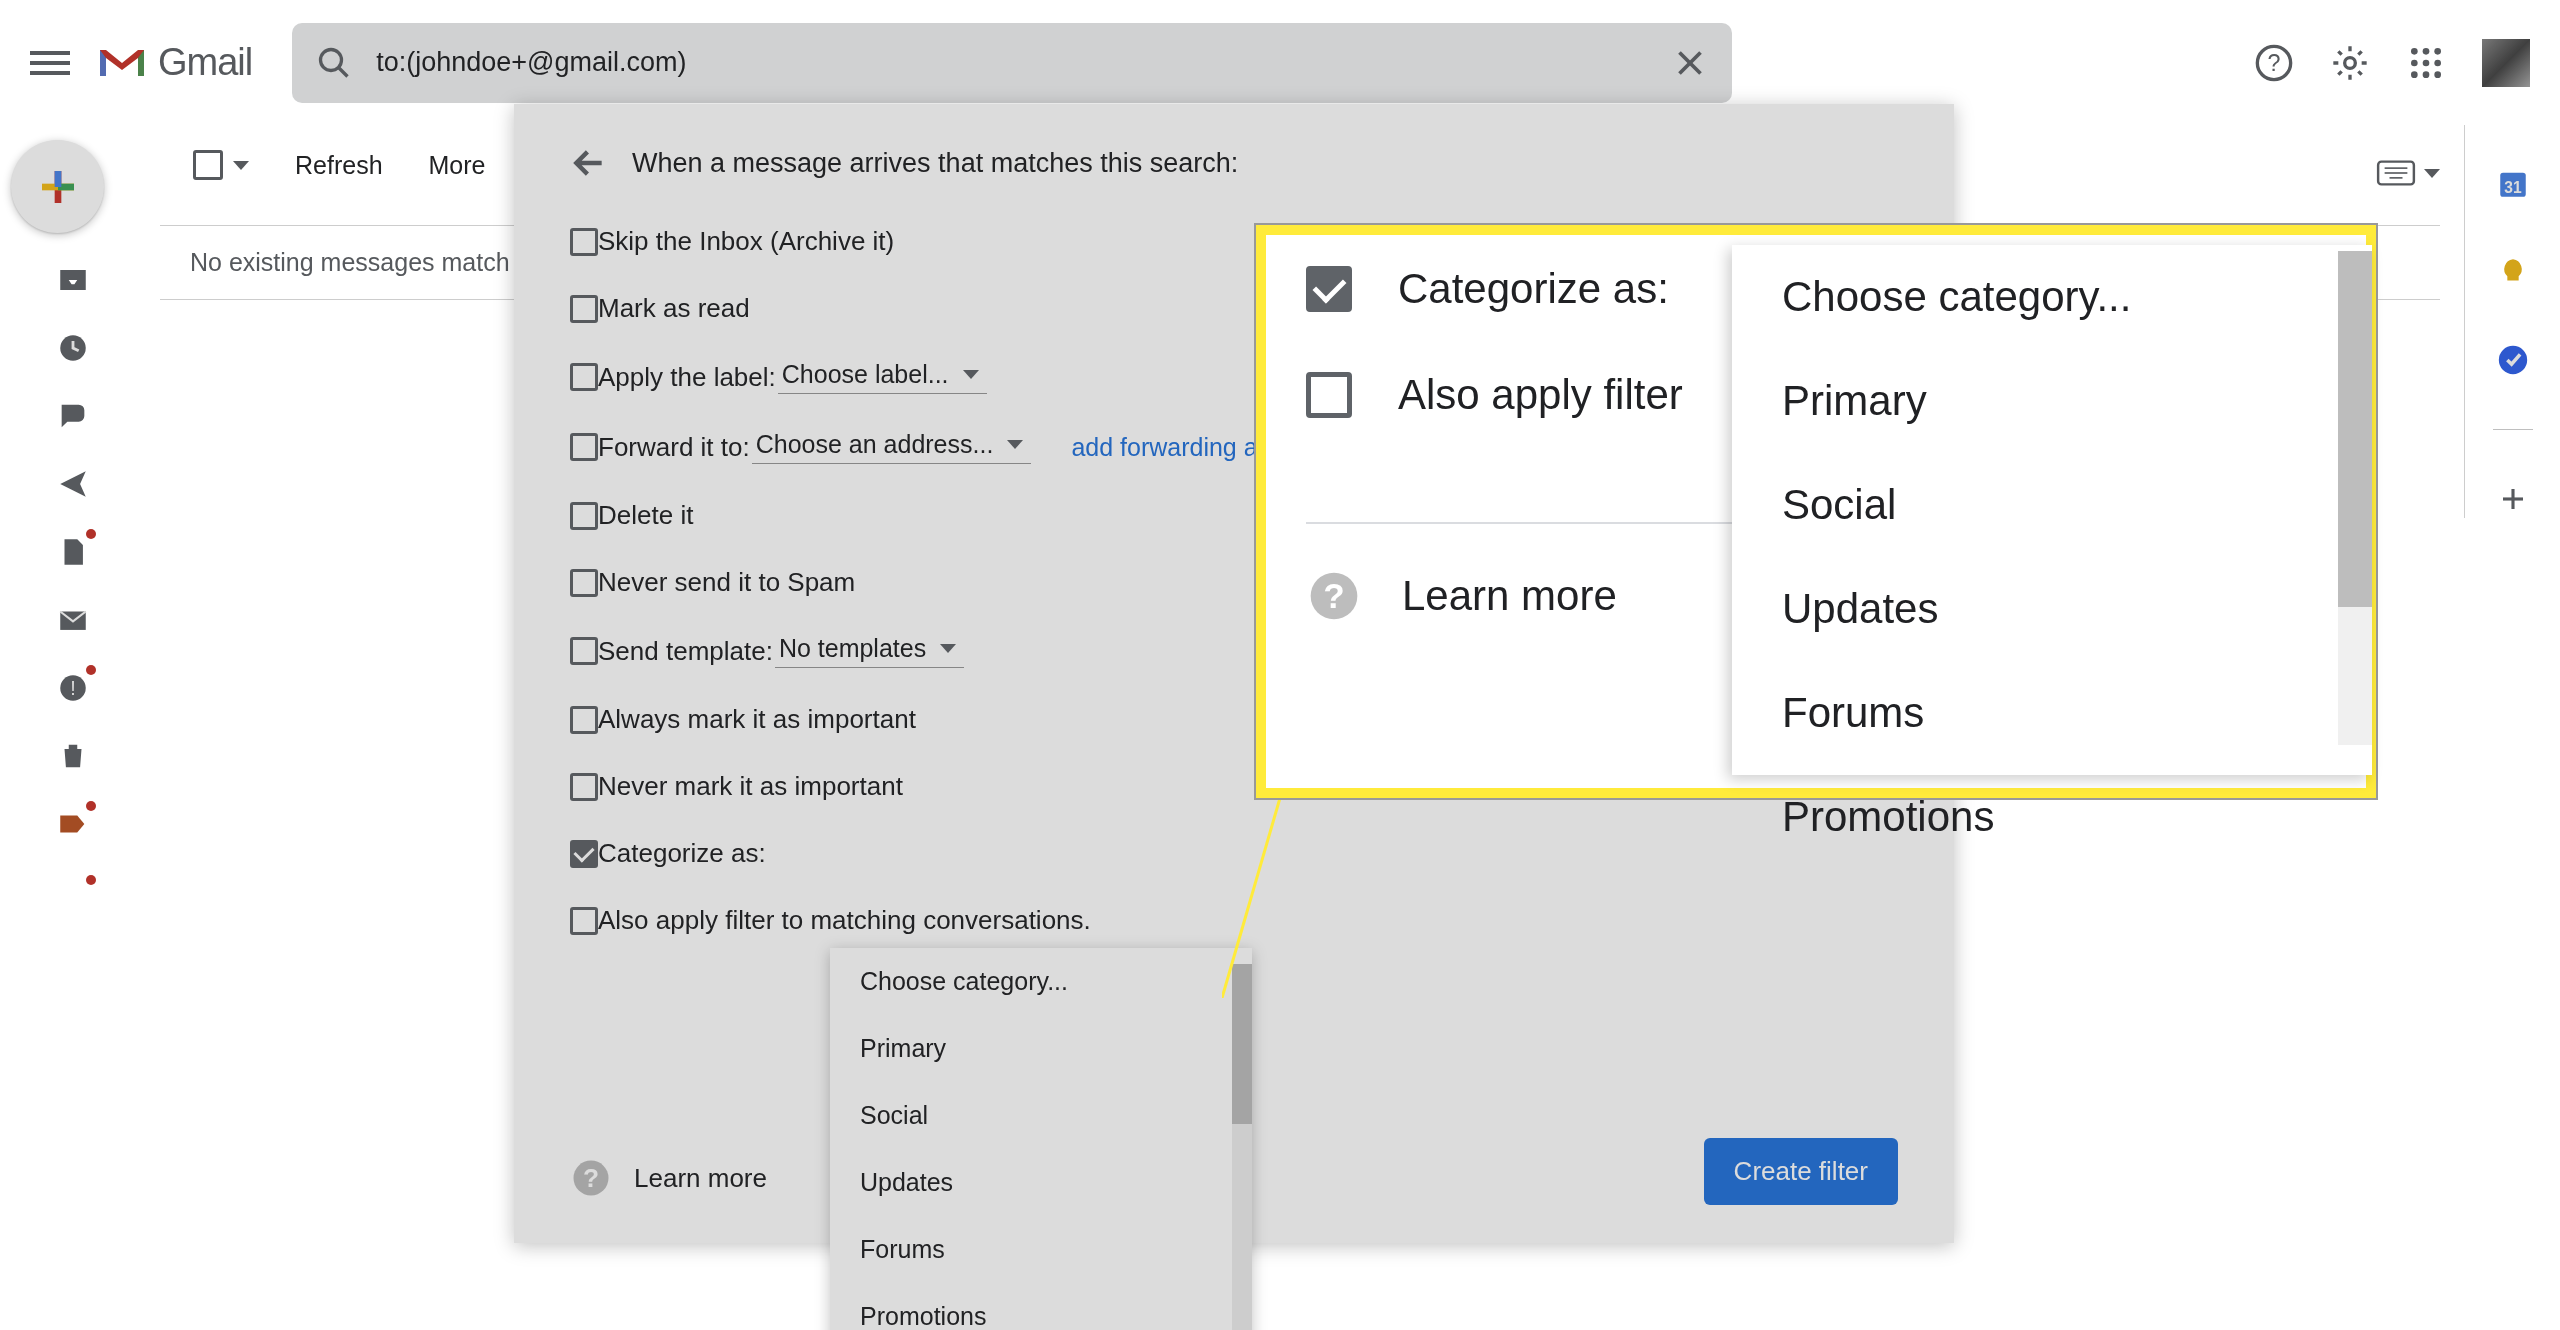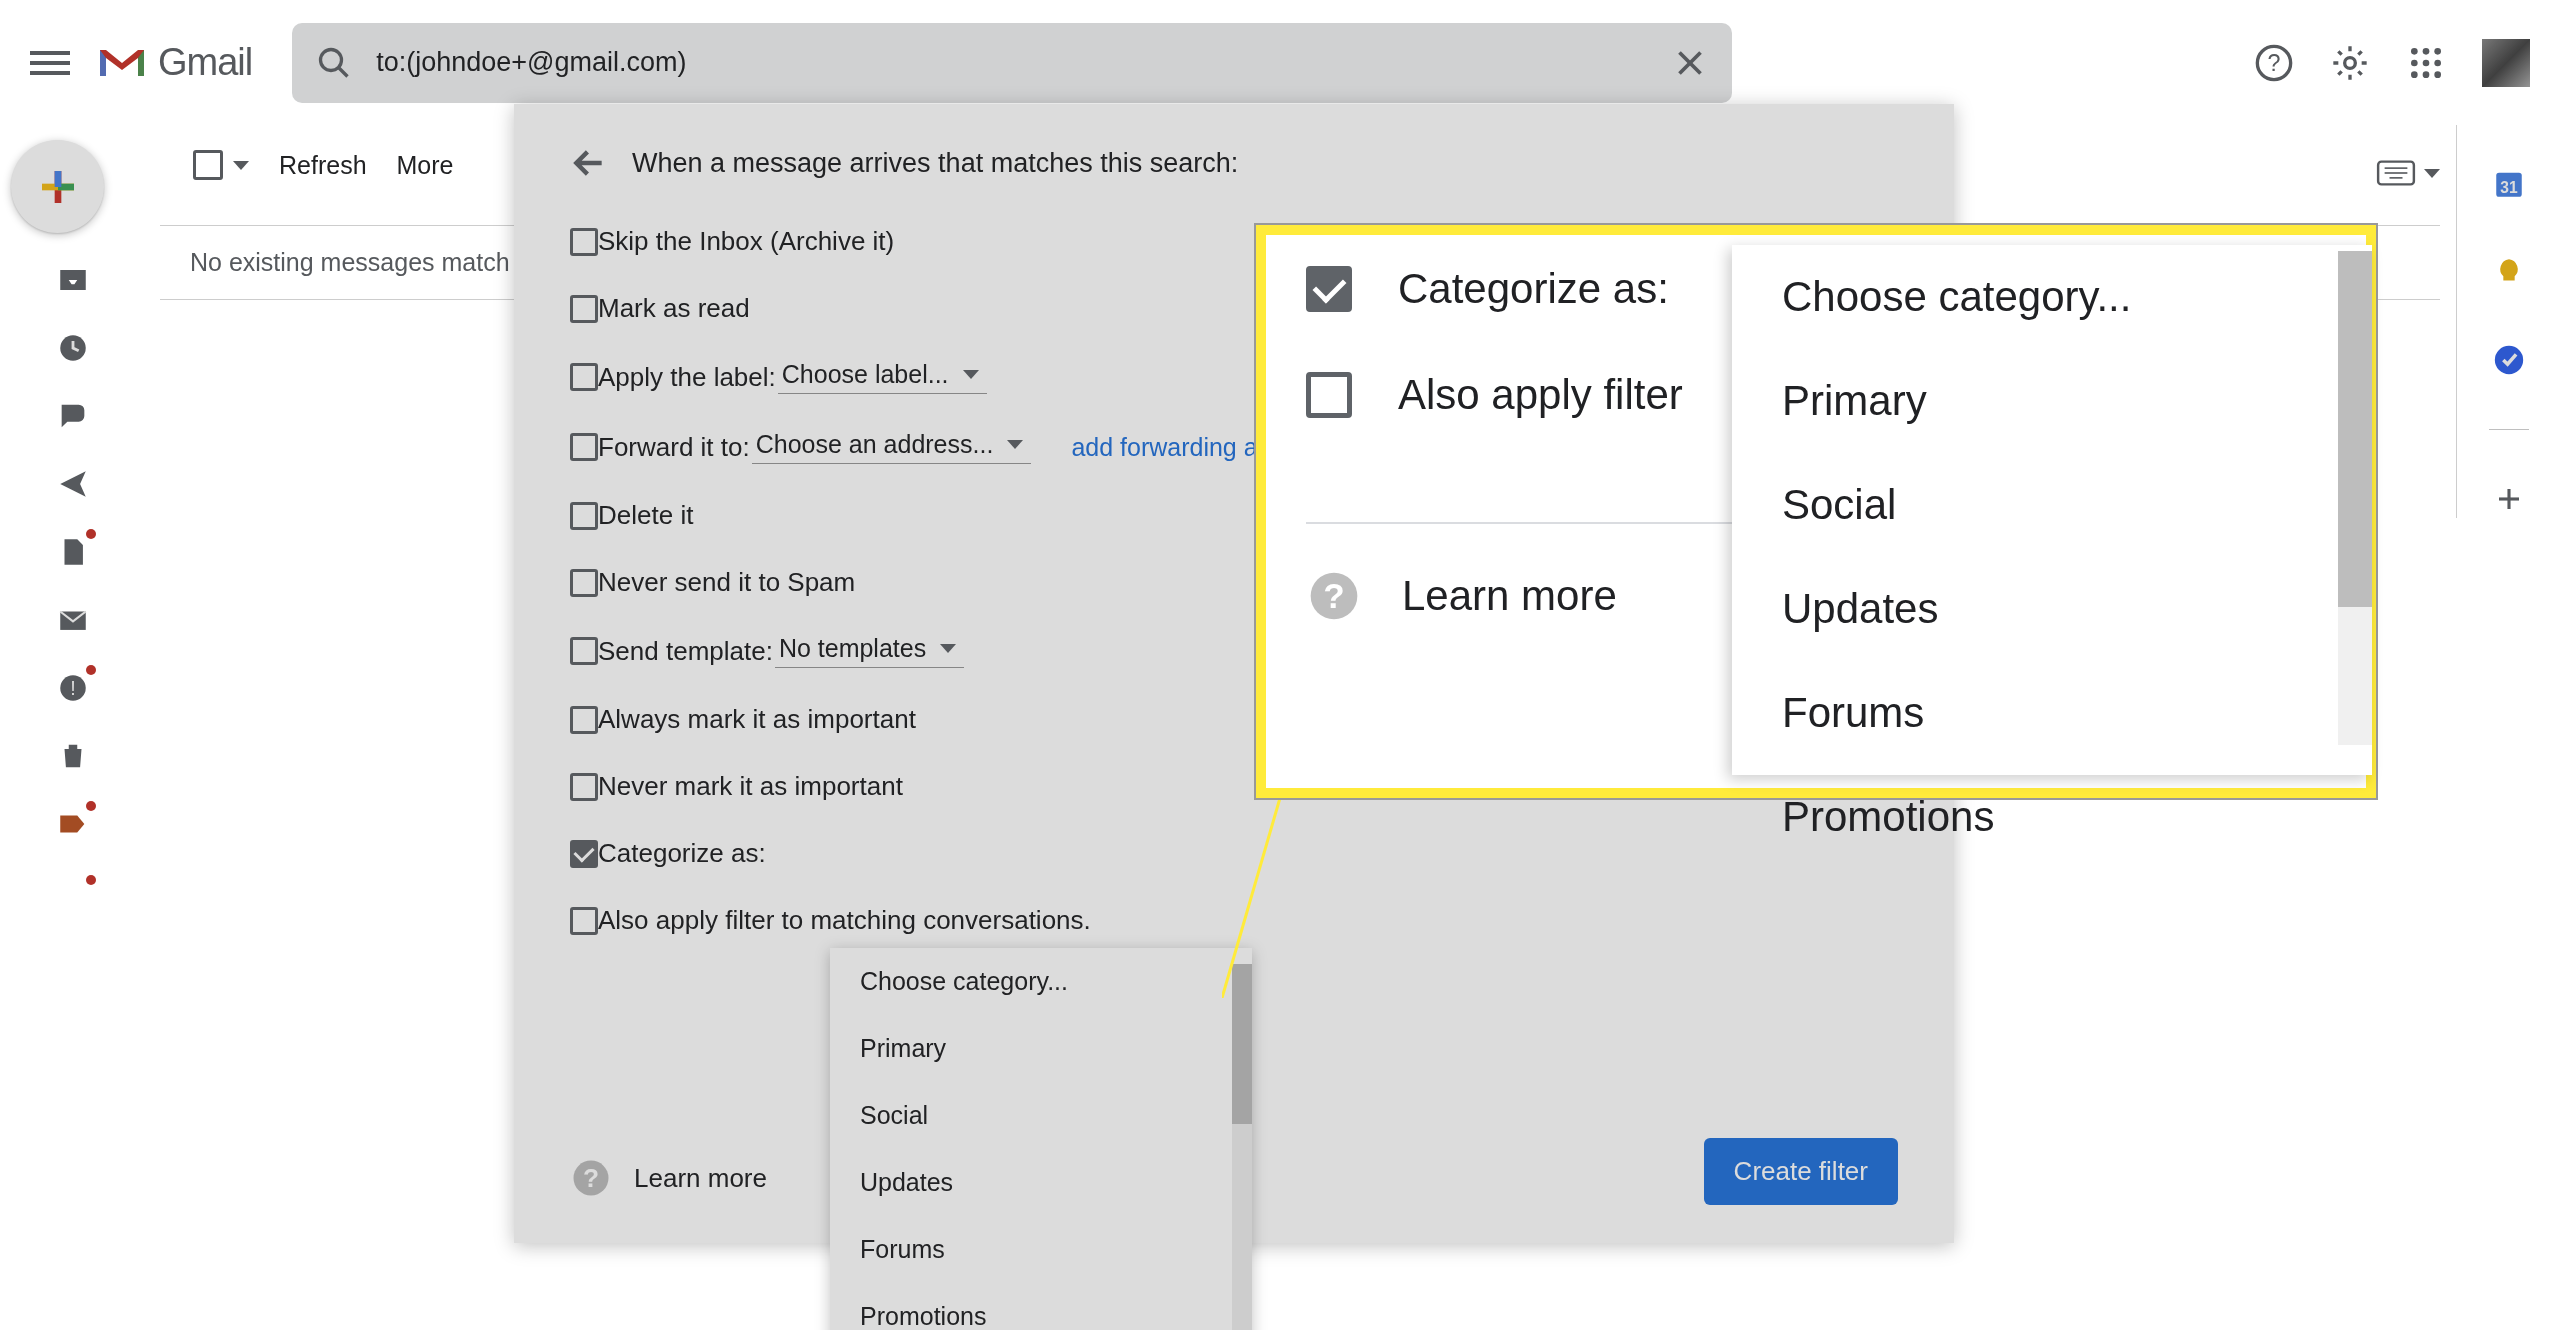--- a/index.html
+++ b/index.html
@@ -24,26 +24,26 @@
 
   
   .left-sidebar { position: absolute; top: 125px; left: 0; width: 130px; display: flex; flex-direction: column; align-items: center; padding-top: 15px;}
   .compose-btn { width: 93px; height: 93px; border-radius: 50%; background: #fff; box-shadow: 0 2px 8px rgba(0,0,0,0.25), 0 1px 2px rgba(0,0,0,0.15); display: flex; align-items: center; justify-content: center; margin-bottom: 30px; margin-left: -15px; cursor:pointer;}
   .sidebar-icons { display: flex; flex-direction: column; gap: 34px; align-items: center; width: 100%; padding-left:15px; }
   .sidebar-icon { width: 34px; height: 34px; position: relative; cursor: pointer;}
   .unread-dot { position:absolute; top:-6px; right:-6px; width:10px; height:10px; background:#d93025; border-radius:50%;}
   .sidebar-icon.active svg path { fill:#c5511b;}
 
   
-  .right-panel { position: absolute; top: 125px; right: 0; width: 104px; border-left: 1px solid #eee; display:flex; flex-direction:column; align-items:center; padding-top: 40px; gap: 50px;}
+  .right-panel { position: absolute; top: 125px; right: 0; width: 96px; border-left: 1px solid #eee; display:flex; flex-direction:column; align-items:center; padding-top: 40px; gap: 50px;}
   .right-icon { width: 38px; height: 38px; display:flex; align-items:center; justify-content:center;}
   .right-divider { width:40px; height:1px; background:#ddd;}
 
   
-  .toolbar { position: absolute; top: 150px; left: 154px; display:flex; align-items:center; gap: 30px; padding-left: 39px;}
+  .toolbar { position: absolute; top: 150px; left: 154px; display:flex; align-items:center; gap: 46px; padding-left: 39px;}
   .select-box { width: 30px; height: 30px; border: 3px solid #5f6368; border-radius: 3px;}
   .toolbar-text { font-size: 25px; color: #202124; cursor:pointer;}
   .input-indicator { position:absolute; top: 160px; right: 120px; display:flex; align-items:center; gap:8px;}
 
   
   .messages { position:absolute; top: 225px; left: 160px; right: 120px; border-top: 1px solid #eee;}
   .no-messages { padding: 22px 30px; font-size: 25px; color: #5f6368; border-bottom: 1px solid #eee;}
 
   
   .filter-popup { position: absolute; top: 104px; left: 514px; width: 1440px; height: 1139px; background: #fff; box-shadow: 0 3px 18px rgba(0,0,0,0.25); z-index: 100;}

